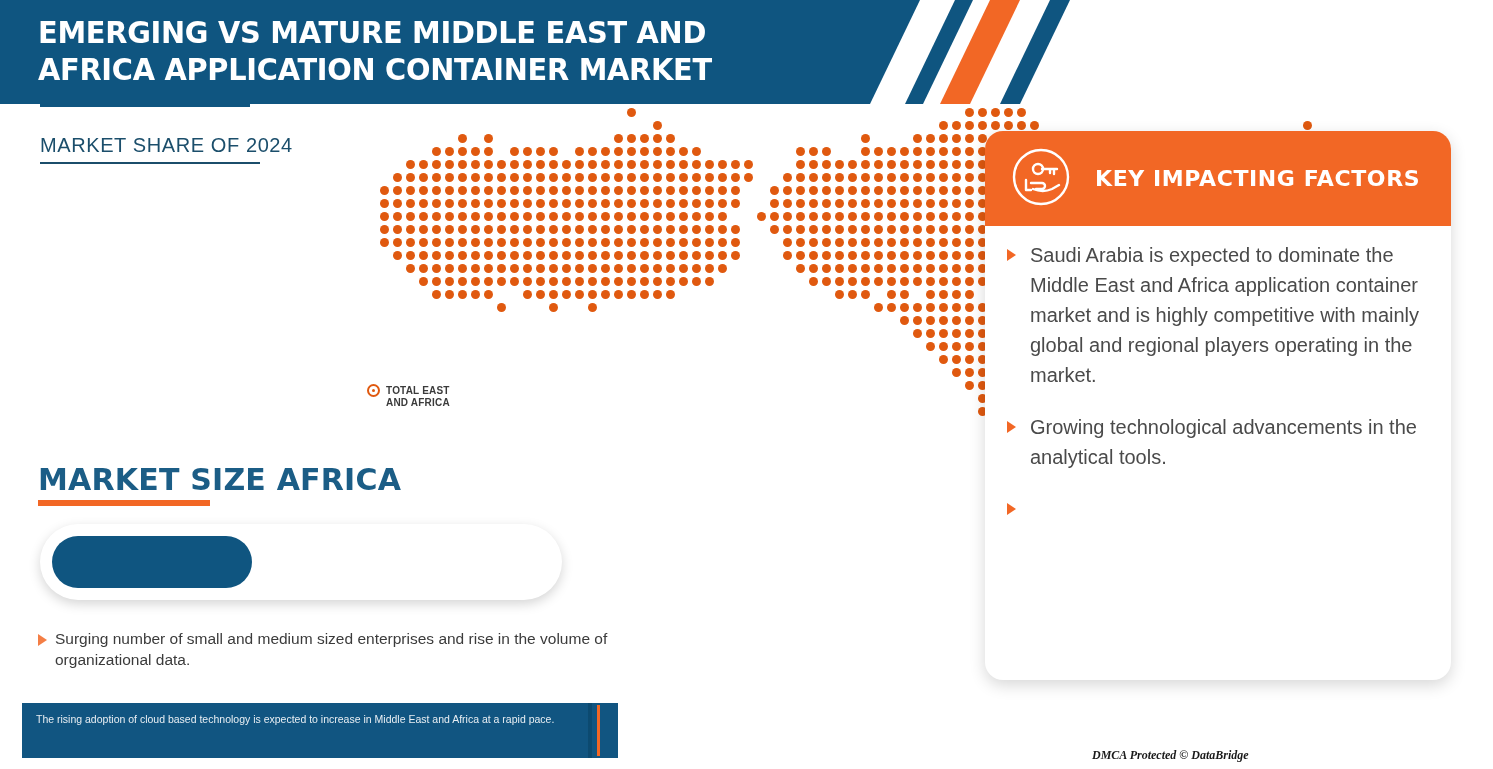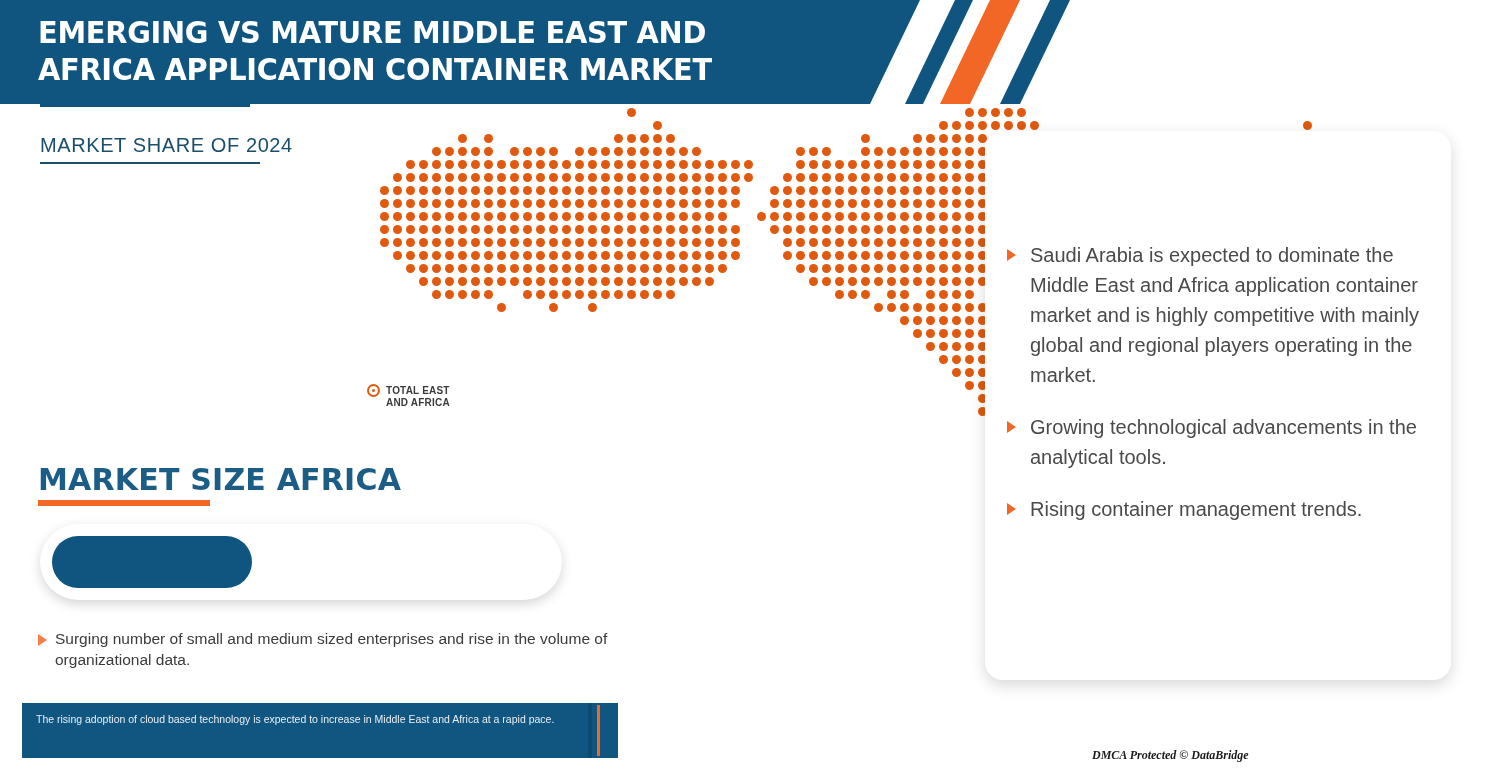--- a/index.html
+++ b/index.html
@@ -1073,29 +1073,41 @@
   <span class="tri"></span>
   <span class="left-bullet-text">Surging number of small and medium sized enterprises and rise in the volume of organizational data.</span>
 </div>
 
 <div class="footer-bar"></div>
 <div class="footer-accent2"></div>
 <div class="footer-accent"></div>
 <div class="footer-text">The rising adoption of cloud based technology is expected to increase in Middle East and Africa at a rapid pace.</div>
 
 <div class="panel">
+  <div class="panel-head">
+    <span class="key-icon">
+      <svg width="60" height="60" viewBox="0 0 60 60">
+        <circle cx="30" cy="30" r="27" fill="none" stroke="#ffffff" stroke-width="2.4"></circle>
+        <circle cx="27" cy="22" r="5" fill="none" stroke="#ffffff" stroke-width="2.4"></circle>
+        <path d="M31 22 H46 M43 22 V27 M39 22 V26" fill="none" stroke="#ffffff" stroke-width="2.4" stroke-linecap="round"></path>
+        <path d="M15 33 v10 h5" fill="none" stroke="#ffffff" stroke-width="2.4" stroke-linecap="round" stroke-linejoin="round"></path>
+        <path d="M20 36 h11 a3 3 0 0 1 0 6 h-6" fill="none" stroke="#ffffff" stroke-width="2.4" stroke-linecap="round"></path>
+        <path d="M22 42 q10 4 19 0 l7 -4" fill="none" stroke="#ffffff" stroke-width="2.4" stroke-linecap="round"></path>
+      </svg>
+    </span>
+    <span class="panel-title">KEY IMPACTING FACTORS</span>
+  </div>
   <div class="panel-body" id="panel-body">
       <div class="kf-item">
         <span class="kf-tri"></span>
         <span class="kf-text">Saudi Arabia is expected to dominate the Middle East and Africa application container market and is highly competitive with mainly global and regional players operating in the market.</span>
       </div>
       <div class="kf-item">
         <span class="kf-tri"></span>
         <span class="kf-text">Growing technological advancements in the analytical tools.</span>
       </div>
       <div class="kf-item">
         <span class="kf-tri"></span>
-        <span class="kf-text">Rising container management trends.</span>
       </div>
     </div>
 </div>
 
 <div class="dmca">DMCA Protected © DataBridge</div>
 
 </body></html>

